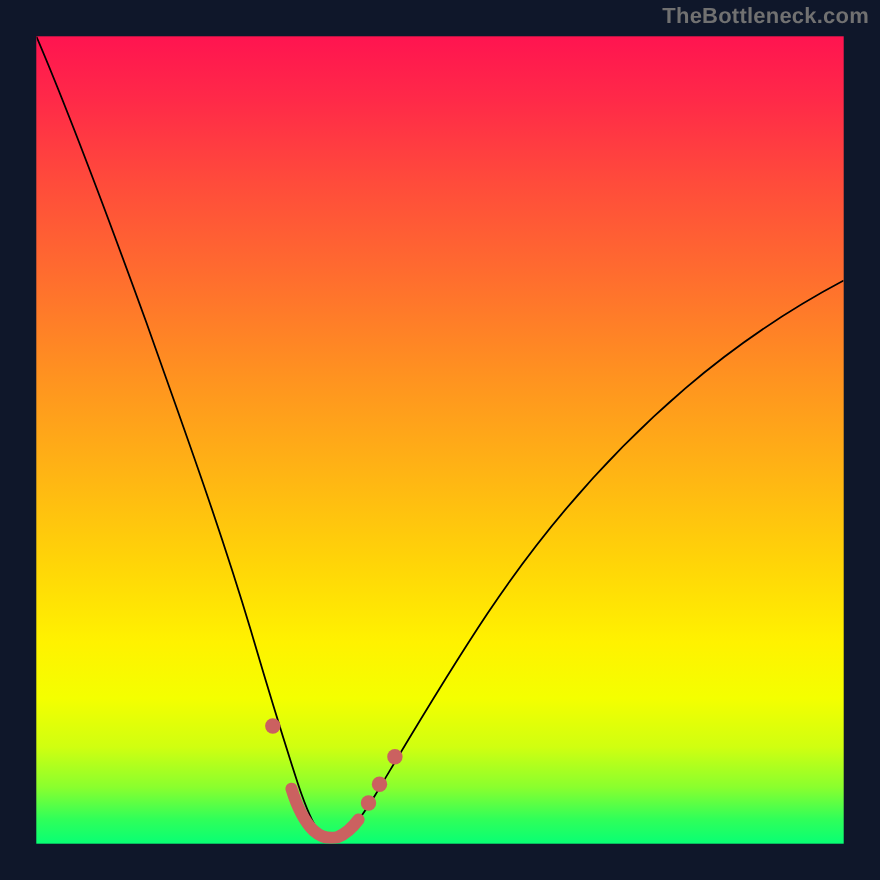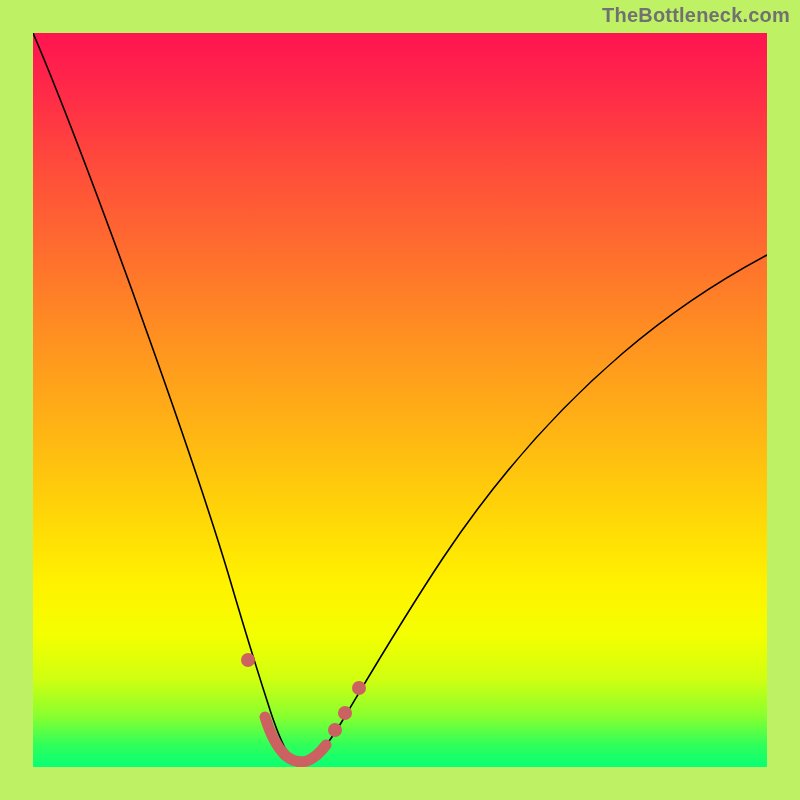--- a/index.html
+++ b/index.html
@@ -8,21 +8,21 @@
     width: 800px;
     height: 800px;
     background: #000;
     font-family: Arial, Helvetica, sans-serif;
     overflow: hidden;
   }
   .stage {
     position: relative;
     width: 800px;
     height: 800px;
-    background: #bef264;
+    background: #0f172a;
   }
   .watermark {
     position: absolute;
     top: 4px;
     right: 10px;
     color: #717171;
     font-size: 20px;
     font-weight: 600;
     letter-spacing: 0.2px;
     z-index: 20;

